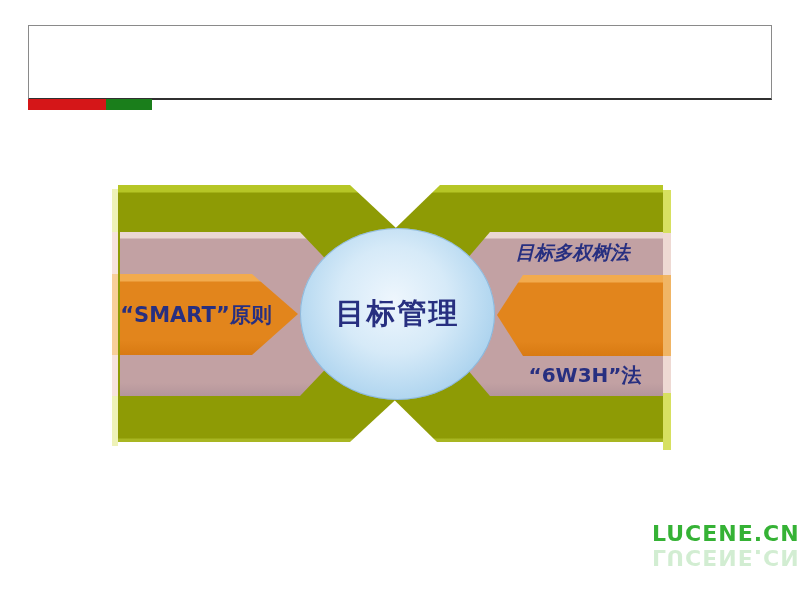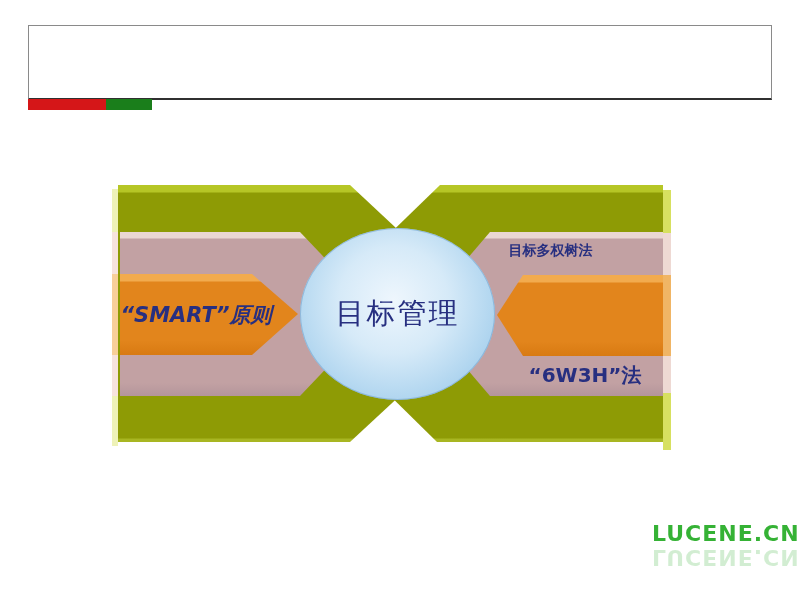--- a/index.html
+++ b/index.html
@@ -50,32 +50,32 @@
     position:absolute;height:81px;
     background:linear-gradient(180deg,var(--orange-light,#f2ab4e) 0 7px,var(--orange,#e2851c) 8px 82%,#d87a12 100%);
   }
   .orange-left{left:120px;top:274px;width:178px;clip-path:polygon(0 0,132px 0,178px 40px,132px 81px,0 81px);}
   .orange-right{left:497px;top:275px;width:166px;clip-path:polygon(26px 0,166px 0,166px 81px,26px 81px,0 40px);}
 
   .diagram-label{
     position:absolute;color:var(--label-navy,#272f80);font-weight:bold;text-align:center;
     line-height:1.15;white-space:nowrap;
   }
-  .smart-label{left:116px;top:303px;width:160px;font-size:21px;font-style:italic;}
-  .tree-label{left:468px;top:242px;width:165px;font-size:14px;}
+  .smart-label{left:116px;top:303px;width:160px;font-size:21px;}
+  .tree-label{left:490px;top:242px;width:165px;font-size:19px;font-style:italic;}
   .w3h-label{left:505px;top:364px;width:160px;font-size:20px;text-align:center;}
 
   .center-circle{
     position:absolute;left:300px;top:228px;width:195px;height:172px;border-radius:50%;
     background:radial-gradient(ellipse at 48% 42%,var(--circle-center,#eef6fd) 0%,#d6eaf8 38%,#b3d7f0 68%,var(--circle-edge,#8fc0e6) 100%);
     box-shadow:inset 0 0 0 1px rgba(110,160,205,.55);
     display:flex;align-items:center;justify-content:center;
   }
   .circle-label{
-    color:var(--label-navy,#272f80);font-weight:normal;font-size:29px;letter-spacing:2px;white-space:nowrap;
+    color:var(--label-navy,#272f80);font-weight:bold;font-size:29px;letter-spacing:2px;white-space:nowrap;
   }
 
   
   .watermark{
     position:absolute;left:652px;top:521px;font-size:22px;font-weight:bold;letter-spacing:1px;
     color:var(--watermark-green,#35b235);white-space:nowrap;
   }
   .watermark-reflection{
     position:absolute;left:652px;top:545px;font-size:22px;font-weight:bold;letter-spacing:1px;
     color:var(--watermark-green,#35b235);white-space:nowrap;

